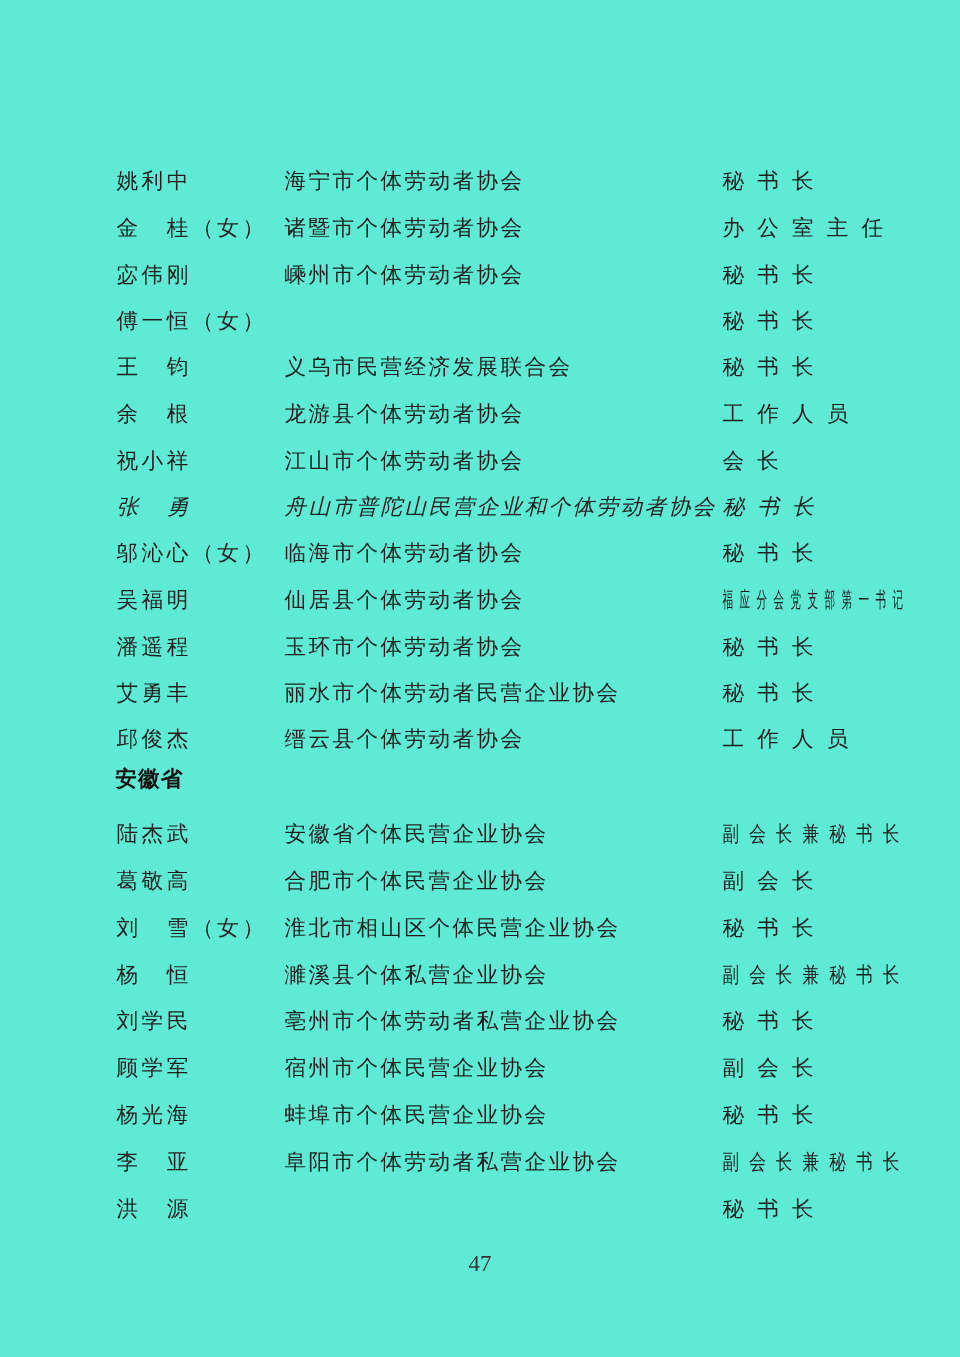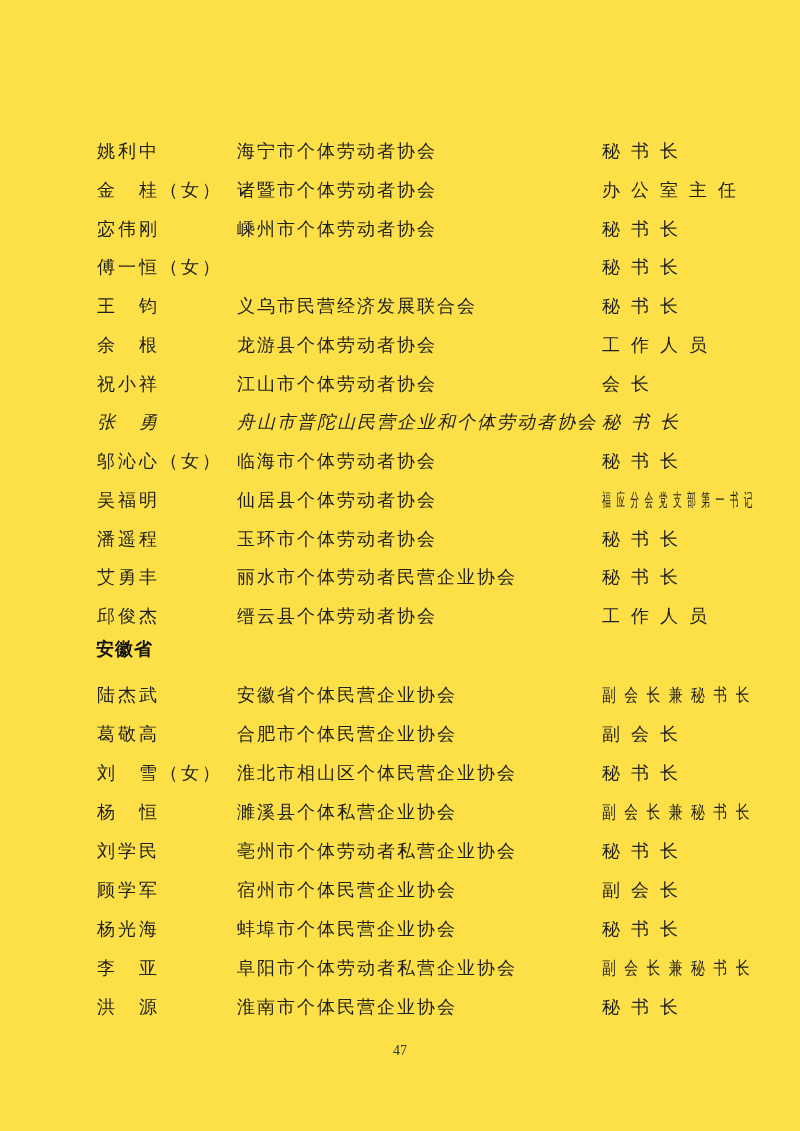--- a/index.html
+++ b/index.html
@@ -4,21 +4,21 @@
 <style>
   html, body {
     margin: 0;
     padding: 0;
     background: #ffffff;
   }
   .page {
     position: relative;
     width: 800px;
     height: 1131px;
-    background: #fde047;
+    background: #5eead4;
     overflow: hidden;
     font-family: "Liberation Serif", "DejaVu Serif", serif;
     color: #1f1f1f;
   }
   .row {
     position: absolute;
     left: 0;
     width: 800px;
     height: 26px;
     line-height: 1;
@@ -55,21 +55,21 @@
     letter-spacing: 1px;
     line-height: 1;
     color: #111111;
   }
   .page-number {
     position: absolute;
     top: 1044px;
     left: 0;
     width: 800px;
     text-align: center;
-    font-size: 14px;
+    font-size: 19px;
     line-height: 1;
     color: #333333;
   }
 </style>
 </head>
 <body>
 
 <div class="page">
   <div id="rows-container">
       <div class="row" style="top: 142px;">
@@ -171,21 +171,20 @@
     <span class="cell org">蚌埠市个体民营企业协会</span>
     <span class="cell title">秘书长</span>
   </div>
       <div class="row" style="top: 959px;">
     <span class="cell name">李　亚</span>
     <span class="cell org">阜阳市个体劳动者私营企业协会</span>
     <span class="cell title" style="transform: scaleX(0.768);">副会长兼秘书长</span>
   </div>
       <div class="row" style="top: 998px;">
     <span class="cell name">洪　源</span>
-    <span class="cell org">淮南市个体民营企业协会</span>
     <span class="cell title">秘书长</span>
   </div>
     </div>
 
   <div class="section-header">安徽省</div>
 
   <div class="page-number">47</div>
 </div>
 
 </body></html>

